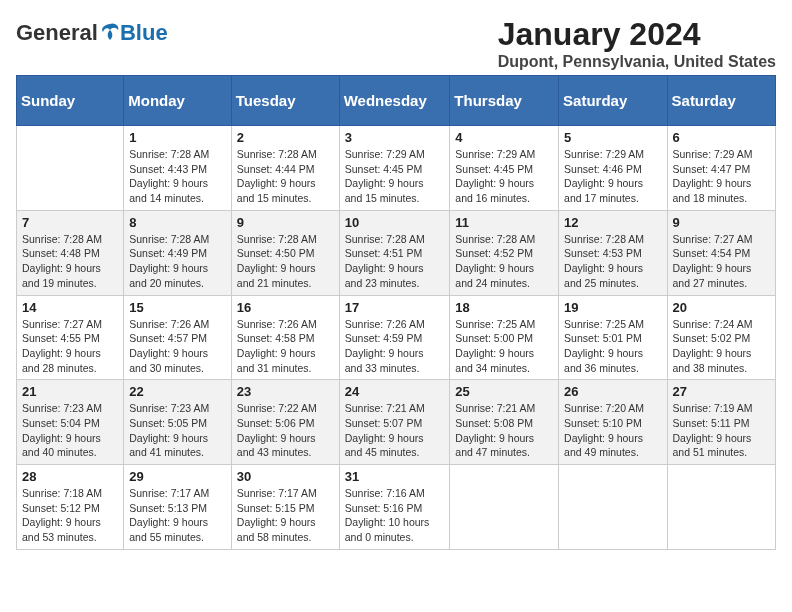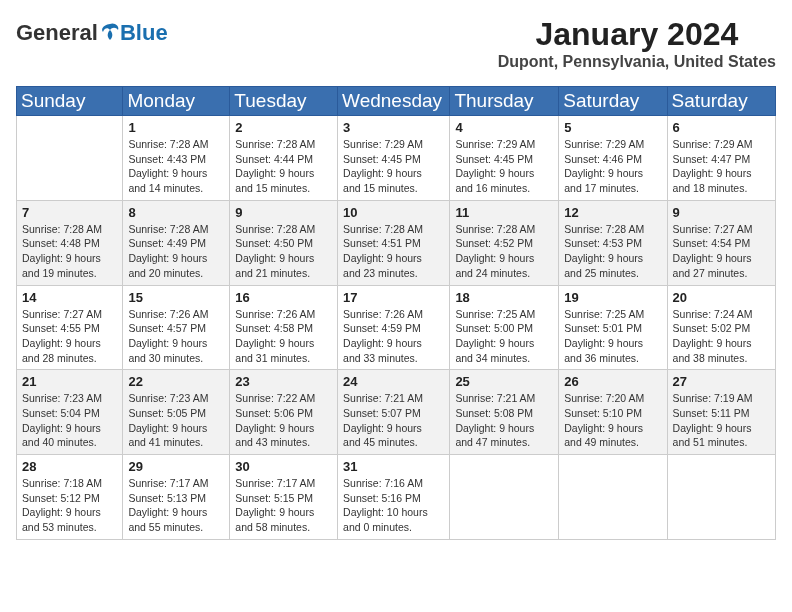--- a/index.html
+++ b/index.html
@@ -7,21 +7,21 @@
       font-family: Arial, sans-serif;
       background: #fff;
       width: 792px;
       min-height: 612px;
       padding: 16px;
     }
     .header {
       display: flex;
       align-items: flex-start;
       justify-content: space-between;
-      margin-bottom: 15px;
+      margin-bottom: 4px;
     }
     .logo {
       display: flex;
       flex-direction: column;
       align-items: flex-start;
       margin-top: 4px;
     }
     .logo-text {
       display: flex;
       align-items: center;
@@ -30,43 +30,43 @@
       color: #1a1a1a;
     }
     .logo-general { color: #333; }
     .logo-blue { color: #1a6faf; }
     .logo-bird {
       width: 20px;
       height: 22px;
       margin-left: 2px;
     }
     .title-block {
-      text-align: center;
+      text-align: left;
     }
     .title-block h1 {
       font-size: 32px;
       font-weight: bold;
       color: #222;
     }
     .title-block h2 {
       font-size: 16px;
       color: #444;
       font-weight: bold;
     }
     .calendar {
       width: 100%;
       border-collapse: collapse;
       border: 1px solid #ccc;
     }
     .calendar thead tr th {
       background: #3a6faf;
       color: #fff;
-      font-size: 19px;
-      font-weight: normal;
-      padding: 3px 4px;
+      font-size: 15px;
+      font-weight: bold;
+      padding: 16px 4px;
       text-align: left;
       border: 1px solid #2a5a9a;
     }
     .calendar tbody tr td {
       vertical-align: top;
       border: 1px solid #ccc;
       padding: 4px 5px;
       font-size: 10.5px;
       color: #222;
       width: 113px;

